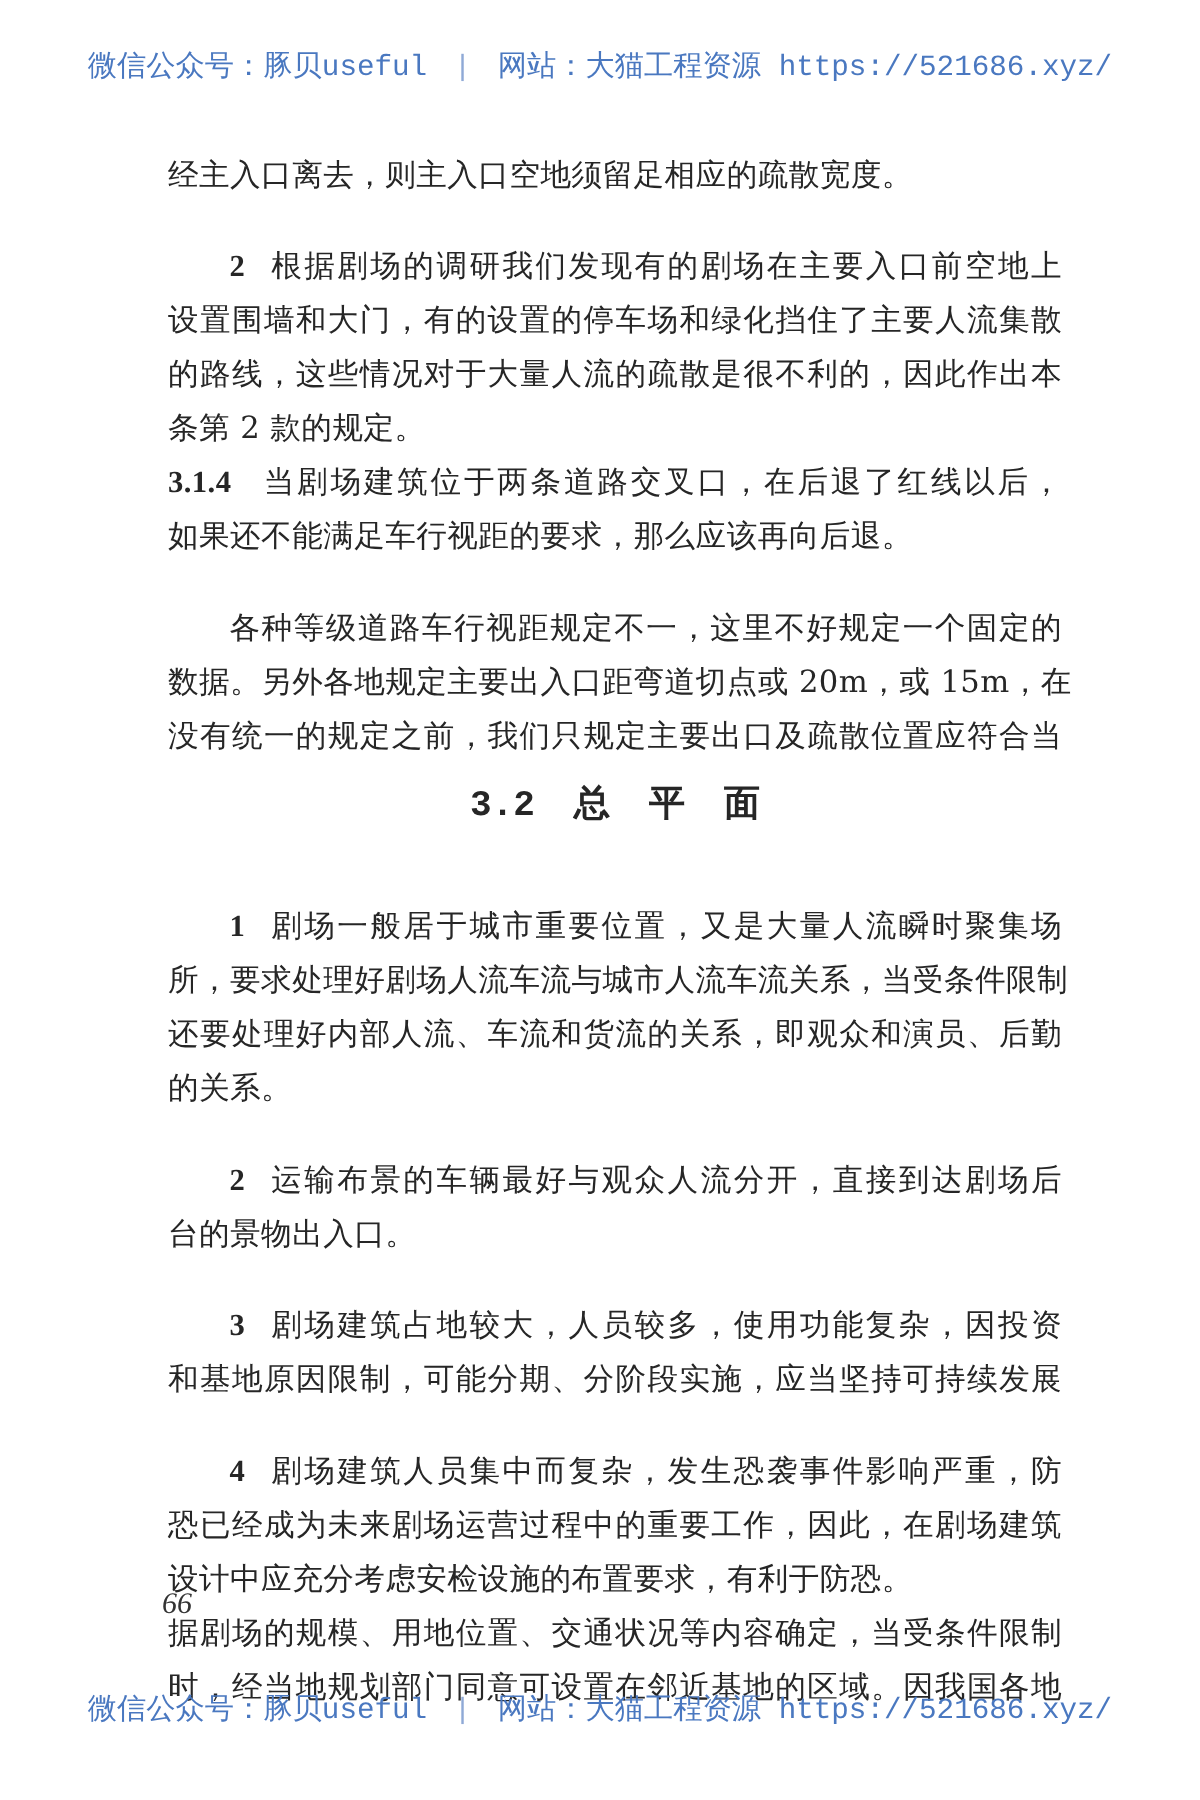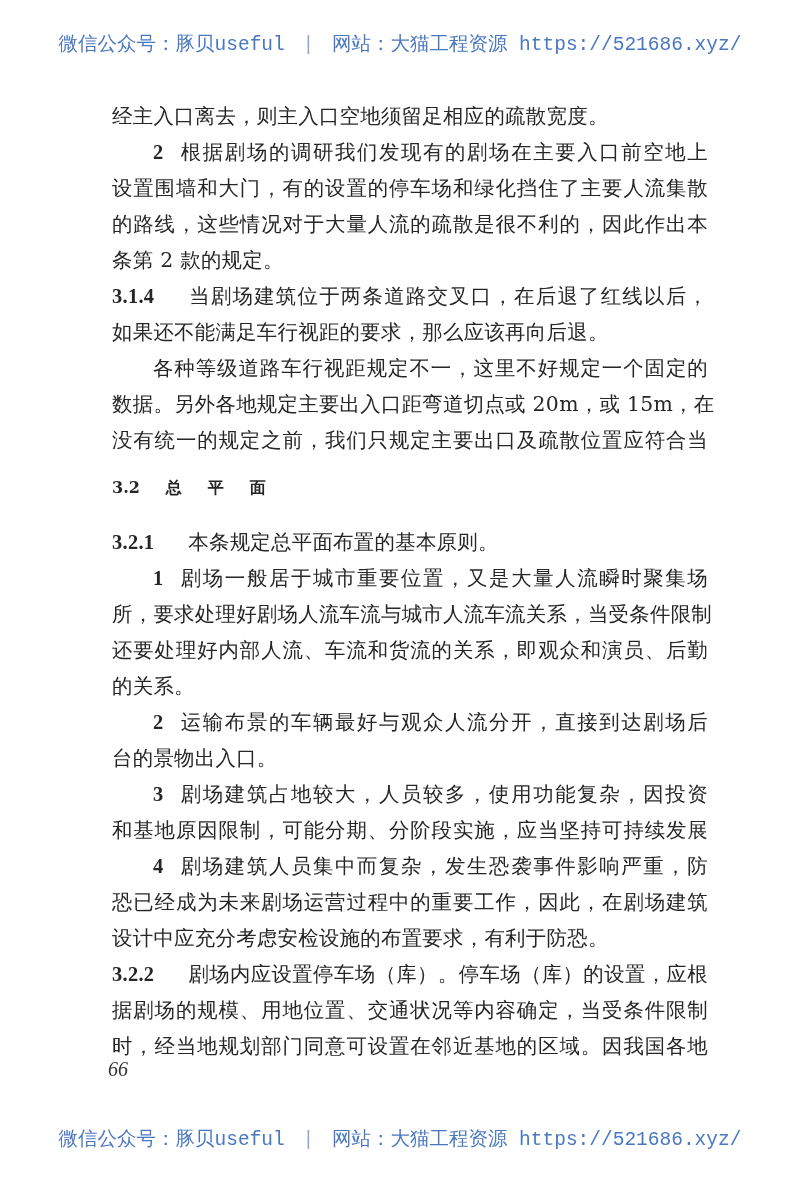--- a/index.html
+++ b/index.html
@@ -8,25 +8,25 @@
   .watermark { position: absolute; left: 0; width: 800px; text-align: center;
                font-family: Liberation Mono, monospace;
                font-size: 19.5px; color: #4a78c0; letter-spacing: 0px; white-space: nowrap; }
   .watermark.top { top: 30px; }
   .watermark.bottom { top: 1125px; }
   .wm-sep { color: #8fa9d6; padding: 0 6px; }
   .page { position: absolute; left: 112px; top: 98px; width: 596px; }
   .line { height: 36px; line-height: 36px; font-size: 20.4px; white-space: nowrap;
           text-align: justify; text-align-last: justify; letter-spacing: 0.3px; }
   .line.last { text-align-last: left; }
-  .indent { padding-left: 41px; }
+  .indent { padding-left: 41px; margin-top: 25px; }
   .num { font-family: "Liberation Serif", "DejaVu Serif", serif; font-weight: bold; margin-right: 16px; }
-  .clause { font-family: "Liberation Serif", "DejaVu Serif", serif; font-weight: bold; margin-right: 34px; }
-  .heading { height: 56px; line-height: 60px; text-align: left; font-weight: bold; font-size: 16px;
-             word-spacing: 0; }
+  .clause { font-family: "Liberation Serif", "DejaVu Serif", serif; font-weight: bold; margin-right: 20px; }
+  .heading { height: 56px; line-height: 60px; text-align: center; font-weight: bold; font-size: 24px;
+             word-spacing: 0; font-family: Liberation Mono, monospace; }
   .heading span.sp { display: inline-block; width: 26px; }
   .gap { height: 10px; }
   .pageno { position: absolute; left: 108px; top: 1058px; font-family: "Liberation Serif", "DejaVu Serif", serif;
             font-style: italic; font-size: 20px; color: #333; }
   sup { font-size: 11px; line-height: 0; vertical-align: 8px; }
 </style>
 </head>
 <body>
 
 <div class="watermark top">
@@ -49,38 +49,36 @@
 
   <div class="line indent">各种等级道路车行视距规定不一，这里不好规定一个固定的</div>
   <div class="line">数据。另外各地规定主要出入口距弯道切点或 20m，或 15m，在</div>
   <div class="line">没有统一的规定之前，我们只规定主要出口及疏散位置应符合当</div>
 
   <div class="heading">
     <span>3.2</span><span class="sp"></span><span>总</span><span class="sp"></span><span>平</span><span class="sp"></span><span>面</span>
   </div>
   <div class="gap"></div>
 
-  <div class="line last"><span class="clause">3.2.1</span><span>本条规定总平面布置的基本原则。</span></div>
 
   <div class="line indent"><span class="num">1</span><span>剧场一般居于城市重要位置，又是大量人流瞬时聚集场</span></div>
   <div class="line">所，要求处理好剧场人流车流与城市人流车流关系，当受条件限制</div>
   <div class="line">还要处理好内部人流、车流和货流的关系，即观众和演员、后勤</div>
   <div class="line last">的关系。</div>
 
   <div class="line indent"><span class="num">2</span><span>运输布景的车辆最好与观众人流分开，直接到达剧场后</span></div>
   <div class="line last">台的景物出入口。</div>
 
   <div class="line indent"><span class="num">3</span><span>剧场建筑占地较大，人员较多，使用功能复杂，因投资</span></div>
   <div class="line">和基地原因限制，可能分期、分阶段实施，应当坚持可持续发展</div>
 
   <div class="line indent"><span class="num">4</span><span>剧场建筑人员集中而复杂，发生恐袭事件影响严重，防</span></div>
   <div class="line">恐已经成为未来剧场运营过程中的重要工作，因此，在剧场建筑</div>
   <div class="line last">设计中应充分考虑安检设施的布置要求，有利于防恐。</div>
 
-  <div class="line"><span class="clause">3.2.2</span><span>剧场内应设置停车场（库）。停车场（库）的设置，应根</span></div>
   <div class="line">据剧场的规模、用地位置、交通状况等内容确定，当受条件限制</div>
   <div class="line">时，经当地规划部门同意可设置在邻近基地的区域。因我国各地</div>
 </div>
 
 <div class="pageno">66</div>
 
 <div class="watermark bottom">
   <span>微信公众号：豚贝useful</span>
   <span class="wm-sep">|</span>
   <span>网站：大猫工程资源 https://521686.xyz/</span>

